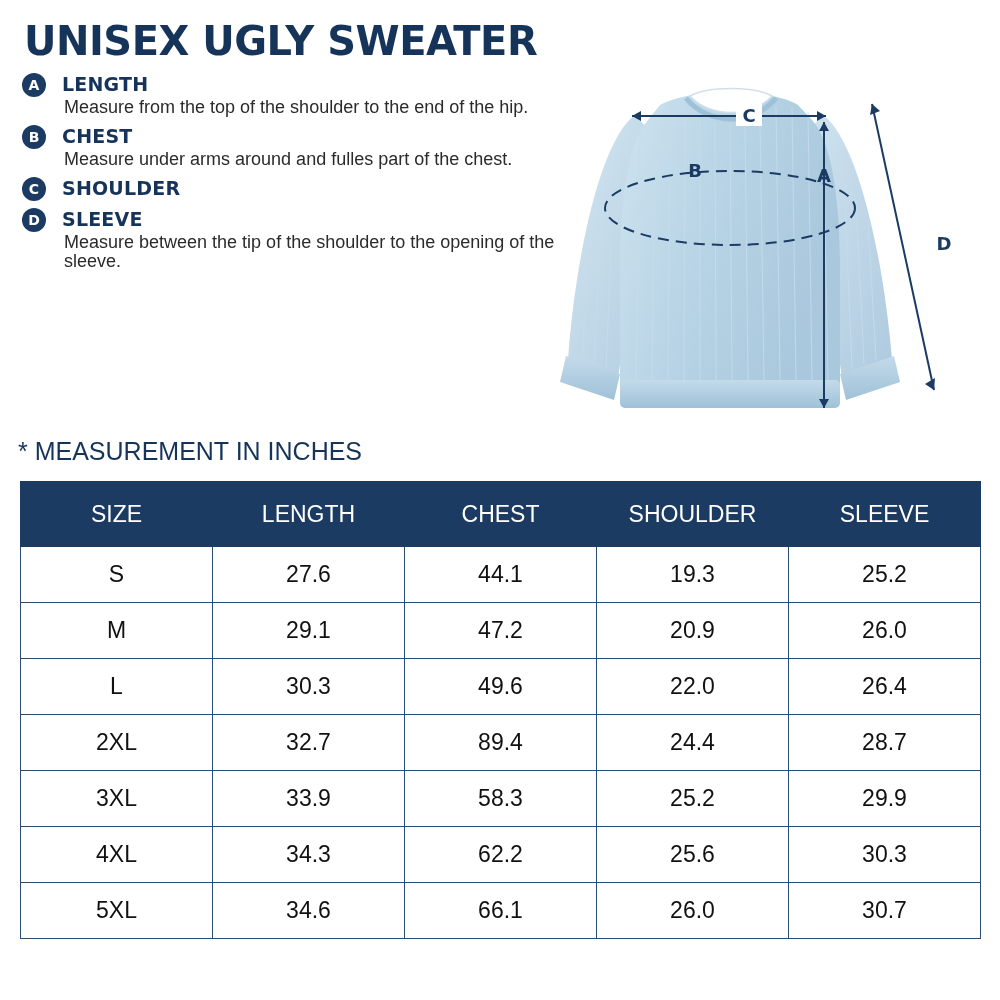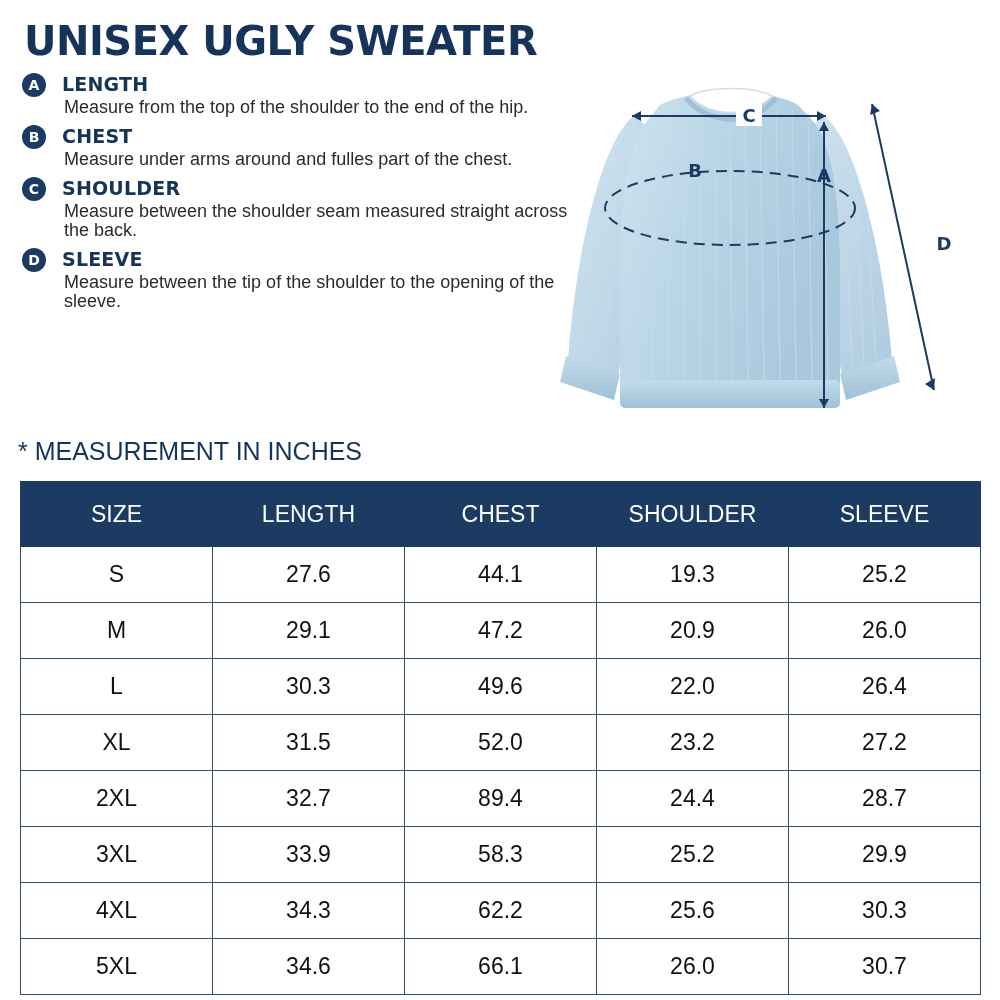--- a/index.html
+++ b/index.html
@@ -163,21 +163,20 @@
 
     <div class="legend-item">
       <div class="badge">B</div>
       <div class="legend-label">CHEST</div>
       <div class="legend-desc">Measure under arms around and fulles part of the chest.</div>
     </div>
 
     <div class="legend-item">
       <div class="badge">C</div>
       <div class="legend-label">SHOULDER</div>
-      <div class="legend-desc">Measure between the shoulder seam measured straight across the back.</div>
     </div>
 
     <div class="legend-item">
       <div class="badge">D</div>
       <div class="legend-label">SLEEVE</div>
       <div class="legend-desc">Measure between the tip of the shoulder to the opening of the sleeve.</div>
     </div>
 
   </div>
 
@@ -302,27 +301,20 @@
           <td>26.0</td>
         </tr>
         <tr>
           <td>L</td>
           <td>30.3</td>
           <td>49.6</td>
           <td>22.0</td>
           <td>26.4</td>
         </tr>
         <tr>
-          <td>XL</td>
-          <td>31.5</td>
-          <td>52.0</td>
-          <td>23.2</td>
-          <td>27.2</td>
-        </tr>
-        <tr>
           <td>2XL</td>
           <td>32.7</td>
           <td>89.4</td>
           <td>24.4</td>
           <td>28.7</td>
         </tr>
         <tr>
           <td>3XL</td>
           <td>33.9</td>
           <td>58.3</td>

